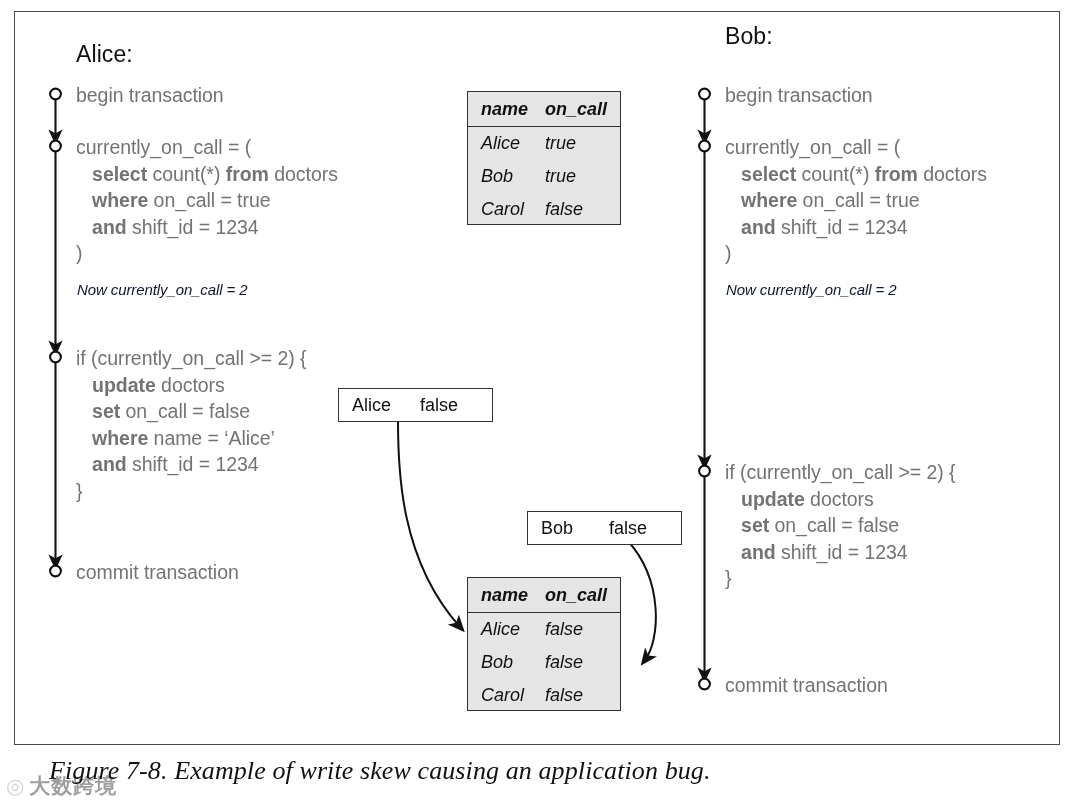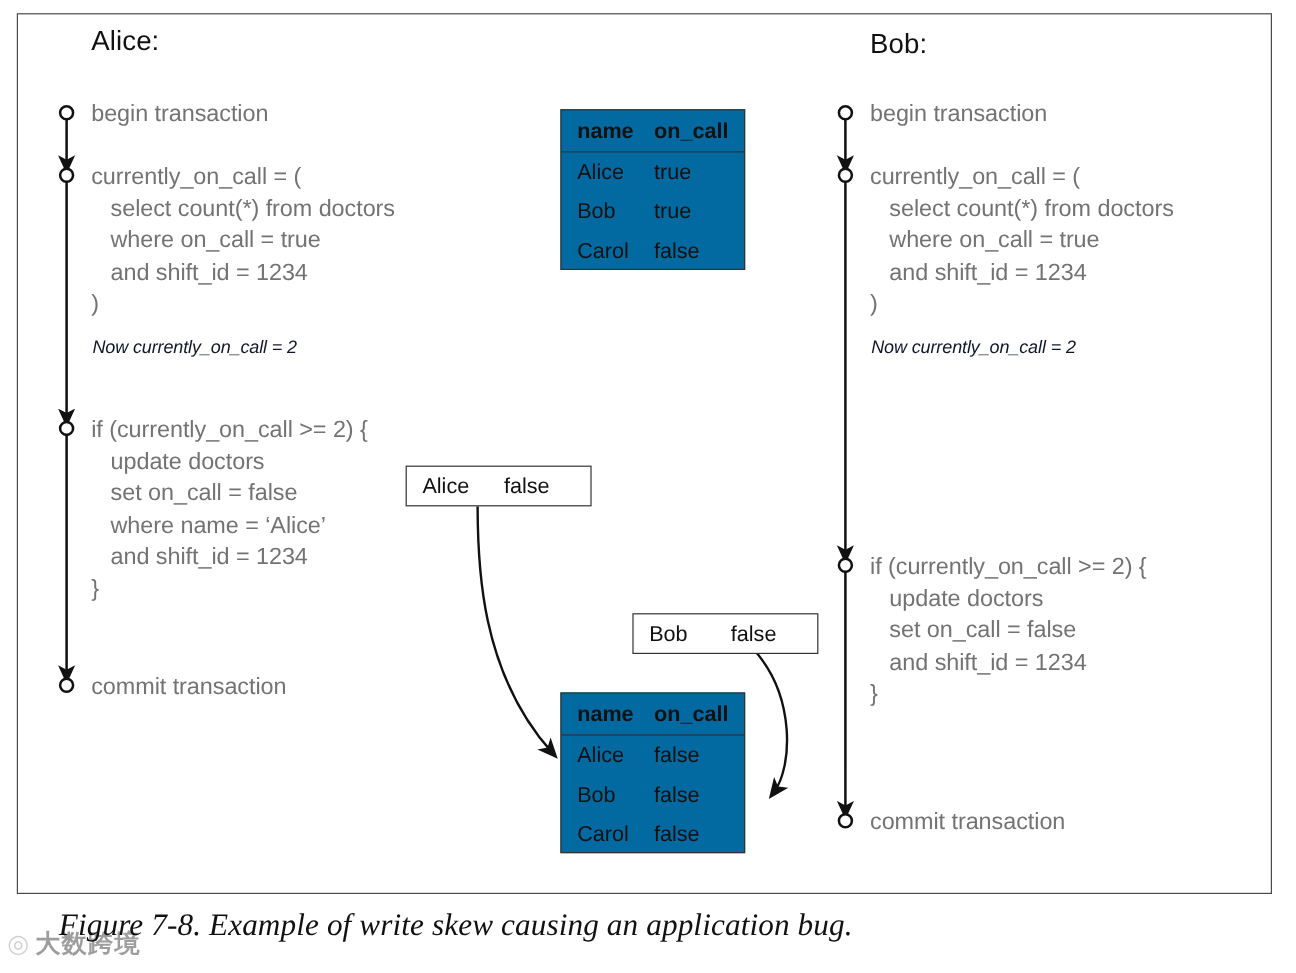--- a/index.html
+++ b/index.html
@@ -28,40 +28,41 @@
     white-space:nowrap;
   }
   .step-text{
     position:absolute;
     font-size:19.5px;
     line-height:26.5px;
     color:#737373;
     white-space:pre;
     letter-spacing:-0.05px;
   }
-  .step-text b{ font-weight:400; }
+  .step-text b{ font-weight:700; }
   .note-text{
     position:absolute;
     font-size:15px;
     font-style:italic;
     color:#0f172a;
     white-space:pre;
     letter-spacing:-0.1px;
   }
   
   #wires{
     position:absolute;left:0;top:0;width:1080px;height:811px;
     pointer-events:none;
   }
   
   .db-table{
     position:absolute;
     border:1.6px solid #333;
-    background:#0369a1;
+    background:#e5e5e5;
     box-sizing:border-box;
+    font-style:italic;
   }
   .db-row{
     display:flex;
     align-items:center;
     height:33px;
     padding-left:13px;
     font-size:18px;
     color:#111;
   }
   .db-row.head{
@@ -150,21 +151,21 @@
     <line x1="704.5" y1="476.6" x2="704.5" y2="675" stroke="#111" stroke-width="2.1" marker-end="url(#arrHead)"></line>
     <circle cx="704.5" cy="684" r="5.4" fill="#fff" stroke="#111" stroke-width="2.1"></circle>
   </g>
 
   <path d="M 398 421 C 398 470, 400 560, 460 627" fill="none" stroke="#111" stroke-width="2" marker-end="url(#curveHead)"></path>
 
   <path d="M 627 540 C 664 580, 660 640, 645 660" fill="none" stroke="#111" stroke-width="2" marker-end="url(#curveHead)"></path>
 </svg>
 
 <div class="actor-col" id="col-alice" style="left:0;top:0;">
-  <div class="actor-title" style="position:absolute;left:76px;top:21px;text-align:right;">Alice:</div>
+  <div class="actor-title" style="position:absolute;left:76px;top:41px;text-align:right;">Alice:</div>
   <div class="step-text" style="left:76px;top:82px;"><div><span>begin transaction</span></div></div>
   <div class="step-text" style="left:76px;top:134px;"><div><span>currently_on_call = (</span></div><div><span>   </span><b>select</b><span> count(*) </span><b>from</b><span> doctors</span></div><div><span>   </span><b>where</b><span> on_call = true</span></div><div><span>   </span><b>and</b><span> shift_id = 1234</span></div><div><span>)</span></div></div>
   <div class="note-text" style="left:77px;top:281px;">Now currently_on_call = 2</div>
   <div class="step-text" style="left:76px;top:345px;"><div><span>if (currently_on_call &gt;= 2) {</span></div><div><span>   </span><b>update</b><span> doctors</span></div><div><span>   </span><b>set</b><span> on_call = false</span></div><div><span>   </span><b>where</b><span> name = ‘Alice’</span></div><div><span>   </span><b>and</b><span> shift_id = 1234</span></div><div><span>}</span></div></div>
   <div class="step-text" style="left:76px;top:559px;"><div><span>commit transaction</span></div></div>
 </div>
 
 <div class="actor-col" id="col-bob" style="left:0;top:0;">
   <div class="actor-title" style="position:absolute;left:725px;top:23px;">Bob:</div>
   <div class="step-text" style="left:725px;top:82px;"><div><span>begin transaction</span></div></div>

